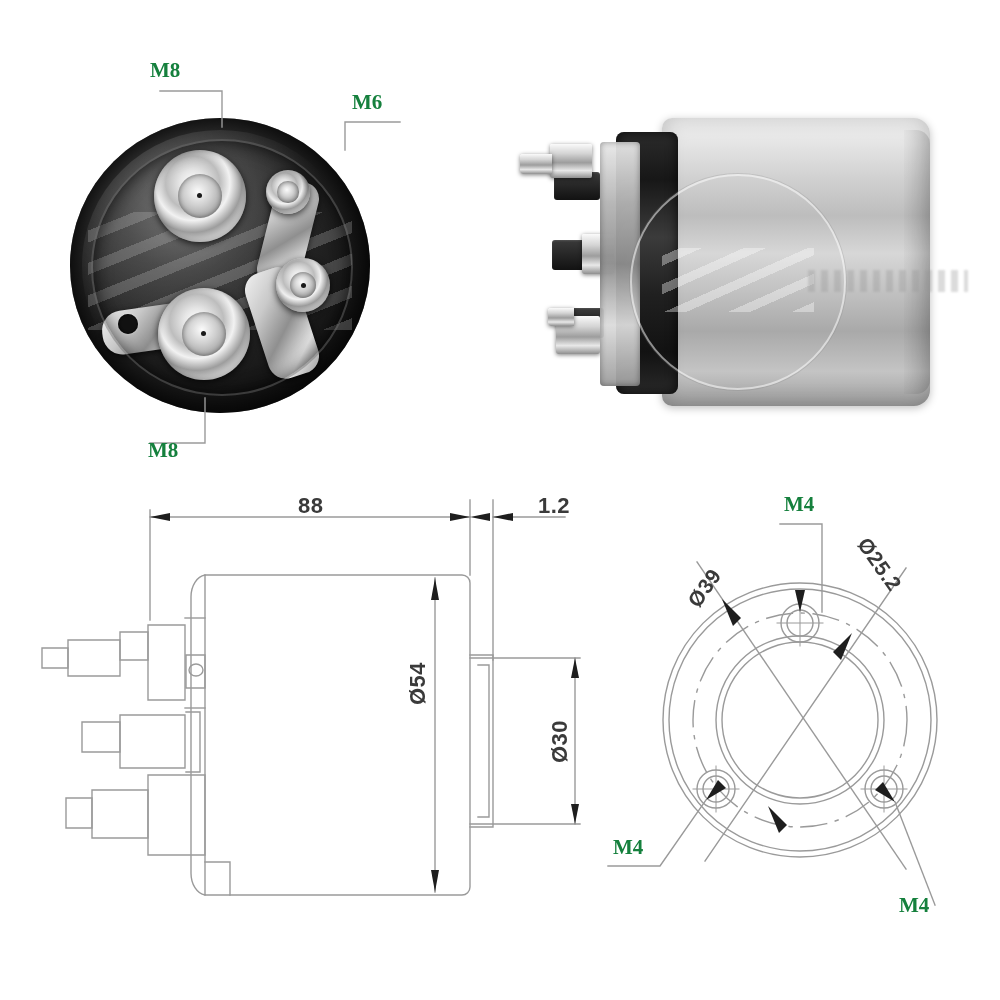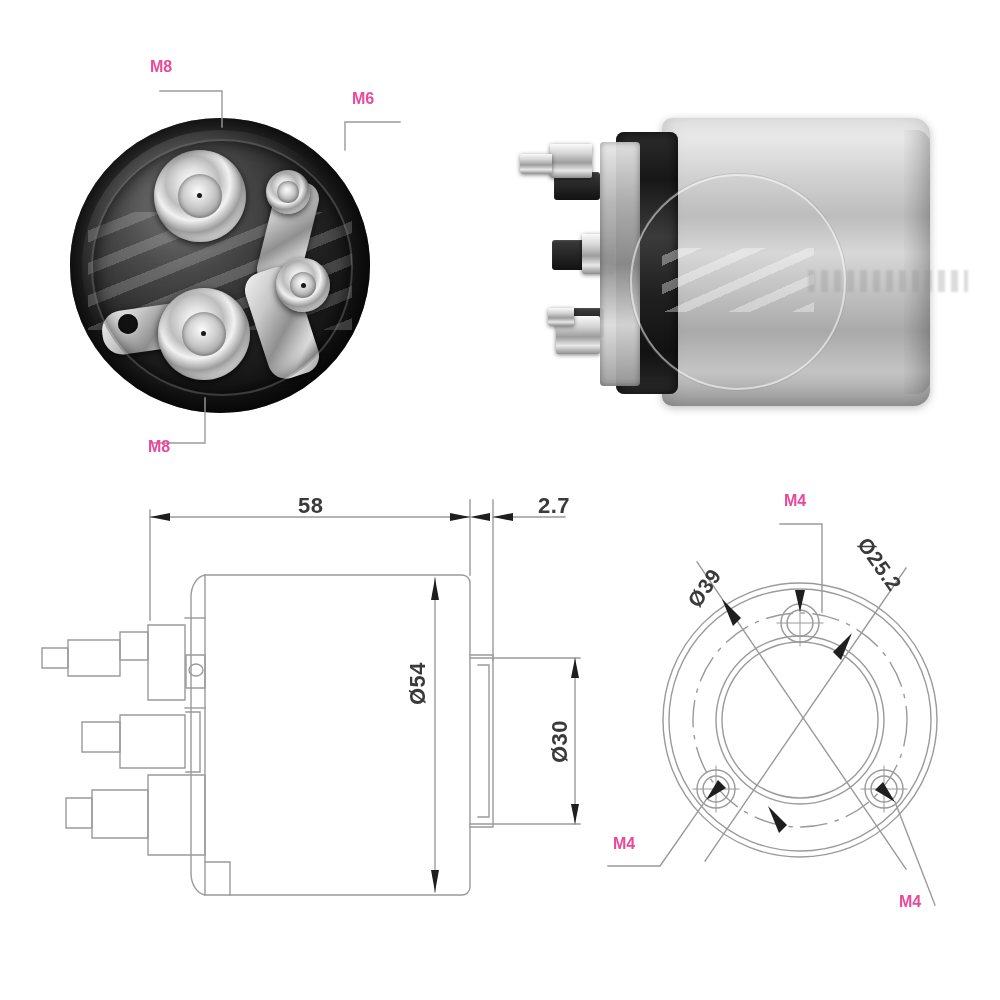--- a/index.html
+++ b/index.html
@@ -24,24 +24,24 @@
   .dimtext {
     position: absolute;
     font-family: "Liberation Sans", sans-serif;
     font-weight: bold;
     color: #3a3a3a;
     white-space: nowrap;
     letter-spacing: .5px;
   }
   .lbl-m {
     position: absolute;
-    font-family: Liberation Sans, sans-serif;
+    font-family: Liberation Serif, serif;
     font-weight: bold;
-    font-size: 16px;
-    color: #ec4899;
+    font-size: 21px;
+    color: #15803d;
     white-space: nowrap;
   }
 
   
   .photo-front {
     position: absolute;
     left: 70px; top: 118px;
     width: 300px; height: 295px;
     border-radius: 50%;
     background:
@@ -310,22 +310,22 @@
       <polygon points="800,612 795,590 805,590"></polygon>
       <polygon points="706,800 726,788 718,780"></polygon>
       <polygon points="895,802 875,790 883,782"></polygon>
     </g>
   </svg>
 
   <span class="lbl-m" style="left:150px; top:58px;">M8</span>
   <span class="lbl-m" style="left:352px; top:90px;">M6</span>
   <span class="lbl-m" style="left:148px; top:438px;">M8</span>
 
-  <span class="dimtext" style="left:298px; top:493px; font-size:22px;">58</span>
-  <span class="dimtext" style="left:538px; top:493px; font-size:22px;">2.7</span>
+  <span class="dimtext" style="left:298px; top:493px; font-size:22px;">88</span>
+  <span class="dimtext" style="left:538px; top:493px; font-size:22px;">1.2</span>
 
   <span class="dimtext" style="left:405px; top:705px; font-size:22px; transform:rotate(-90deg); transform-origin:left top;">Ø54</span>
   <span class="dimtext" style="left:547px; top:763px; font-size:22px; transform:rotate(-90deg); transform-origin:left top;">Ø30</span>
 
   <span class="dimtext" style="left:683px; top:598px; font-size:21px; transform:rotate(-55deg); transform-origin:left top;">Ø39</span>
   <span class="dimtext" style="left:872px; top:533px; font-size:21px; transform:rotate(55deg); transform-origin:left top;">Ø25.2</span>
 
   <span class="lbl-m" style="left:784px; top:492px;">M4</span>
   <span class="lbl-m" style="left:613px; top:835px;">M4</span>
   <span class="lbl-m" style="left:899px; top:893px;">M4</span>

